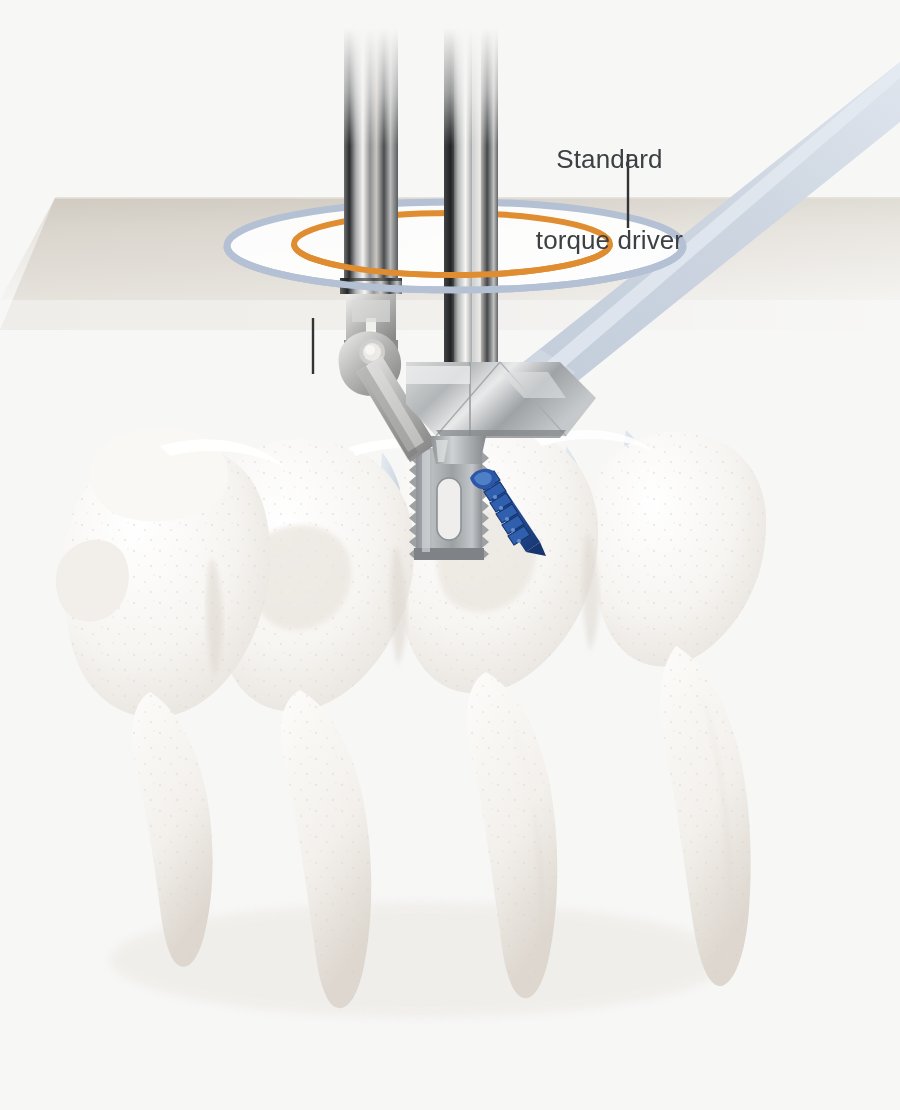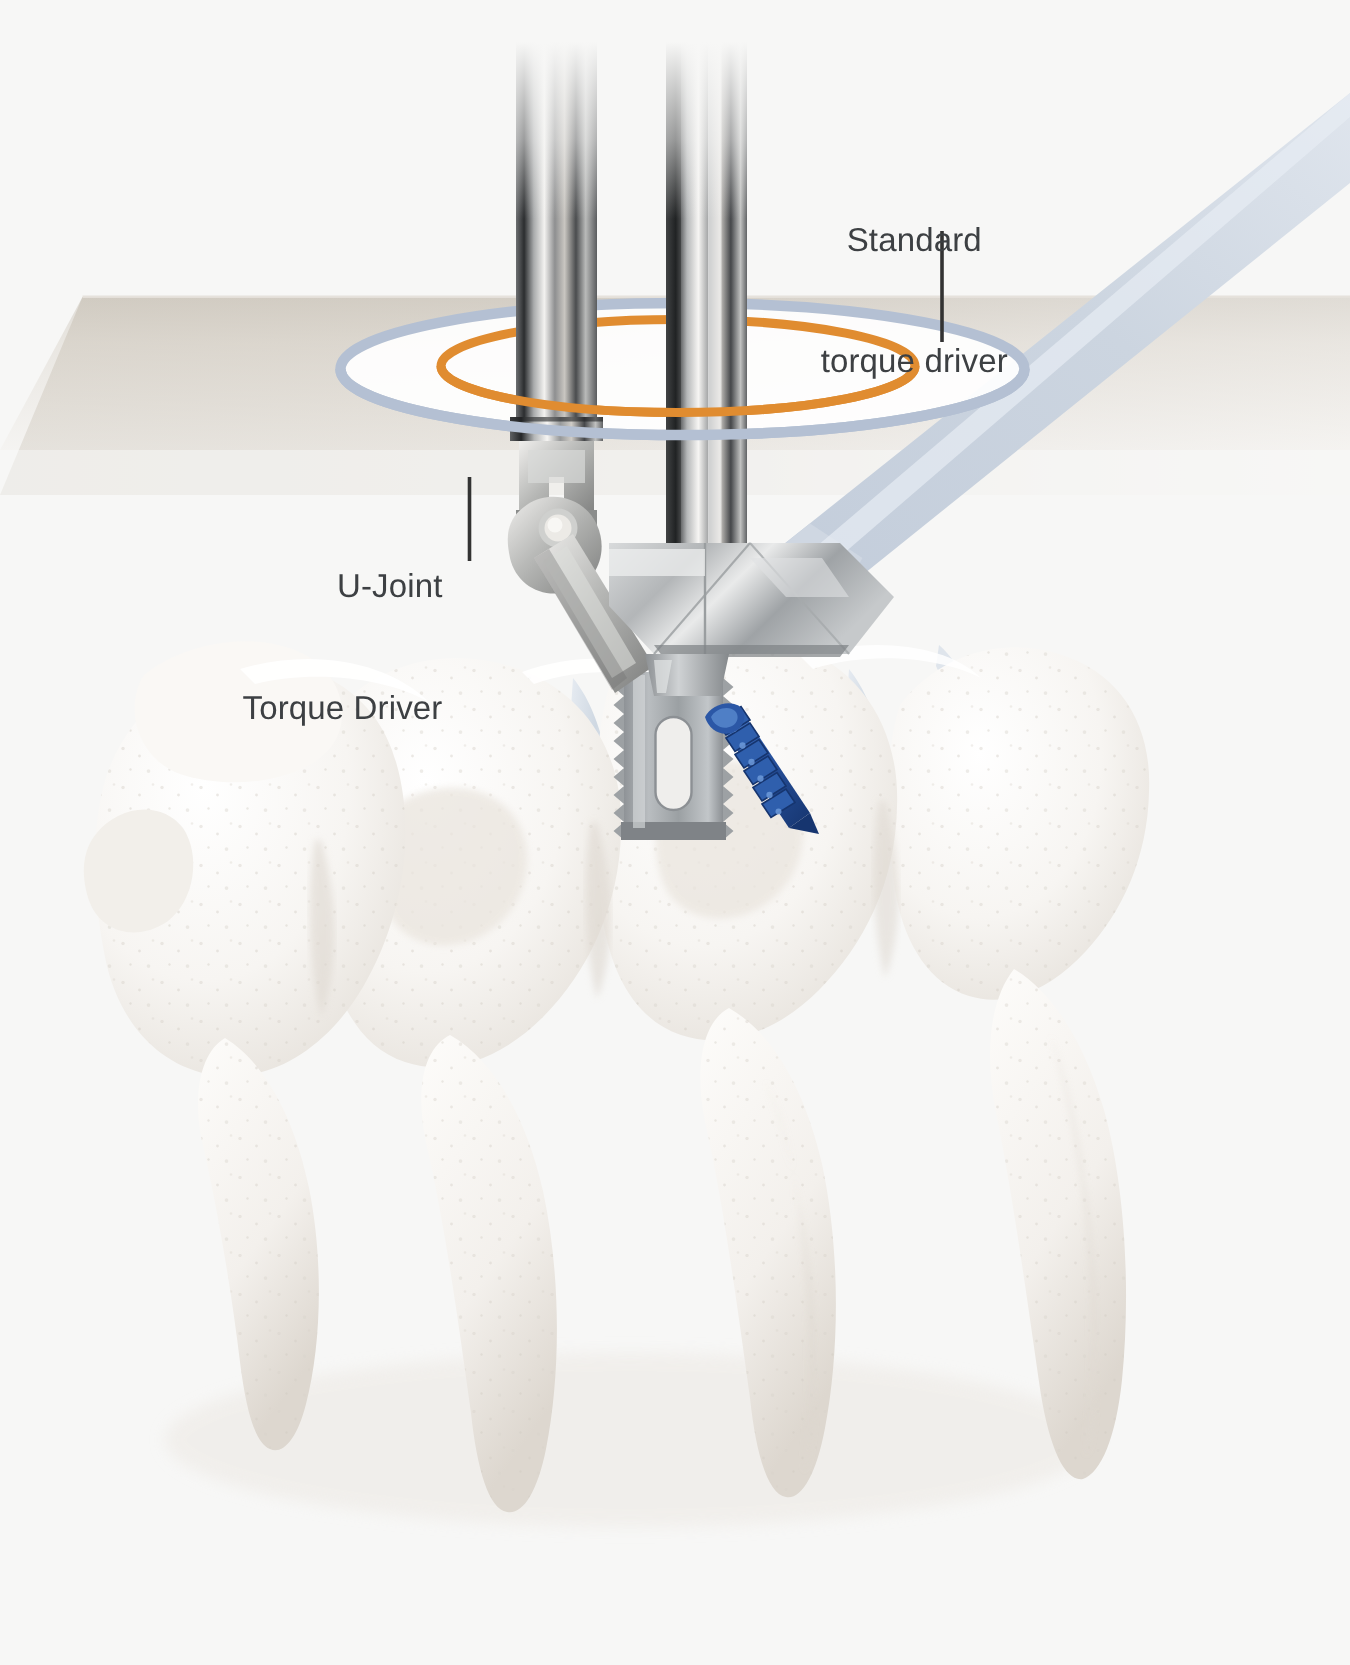--- a/index.html
+++ b/index.html
@@ -1,20 +1,20 @@
 <!DOCTYPE html>
 <html><head>
 <meta charset="utf-8">
 <style>
   html,body{margin:0;padding:0;background:#ffffff;}
   body{width:900px;height:1110px;overflow:hidden;
        font-family:"Liberation Sans","DejaVu Sans",sans-serif;}
   #stage{position:relative;width:900px;height:1110px;background:#f7f7f6;overflow:hidden;}
   #stage svg.layer{position:absolute;left:0;top:0;width:900px;height:1110px;}
-  .anno{position:absolute;color:#3d4043;font-size:22px;line-height:27px;
+  .anno{position:absolute;color:#3d4043;font-size:26px;line-height:27px;
         letter-spacing:.1px;white-space:pre;}
   #lbl-standard{left:527px;top:92px;text-align:center;width:165px;}
   #lbl-ujoint{left:150px;top:323px;text-align:right;width:145px;}
 </style>
 </head>
 <body>
 
 <div id="stage">
 
   <svg class="layer" viewBox="0 0 900 1110">
@@ -360,18 +360,14 @@
   <svg class="layer" viewBox="0 0 900 1110">
     <line x1="628" y1="154" x2="628" y2="228" stroke="#333333" stroke-width="2.4"></line>
     <line x1="313" y1="318" x2="313" y2="374" stroke="#333333" stroke-width="2.4"></line>
   </svg>
 
   <div class="anno" id="lbl-standard">
     <div>Standard</div>
     <div>torque driver</div>
   </div>
 
-  <div class="anno" id="lbl-ujoint">
-    <div>U-Joint</div>
-    <div>Torque Driver</div>
-  </div>
 
 </div>
 
 </body></html>

